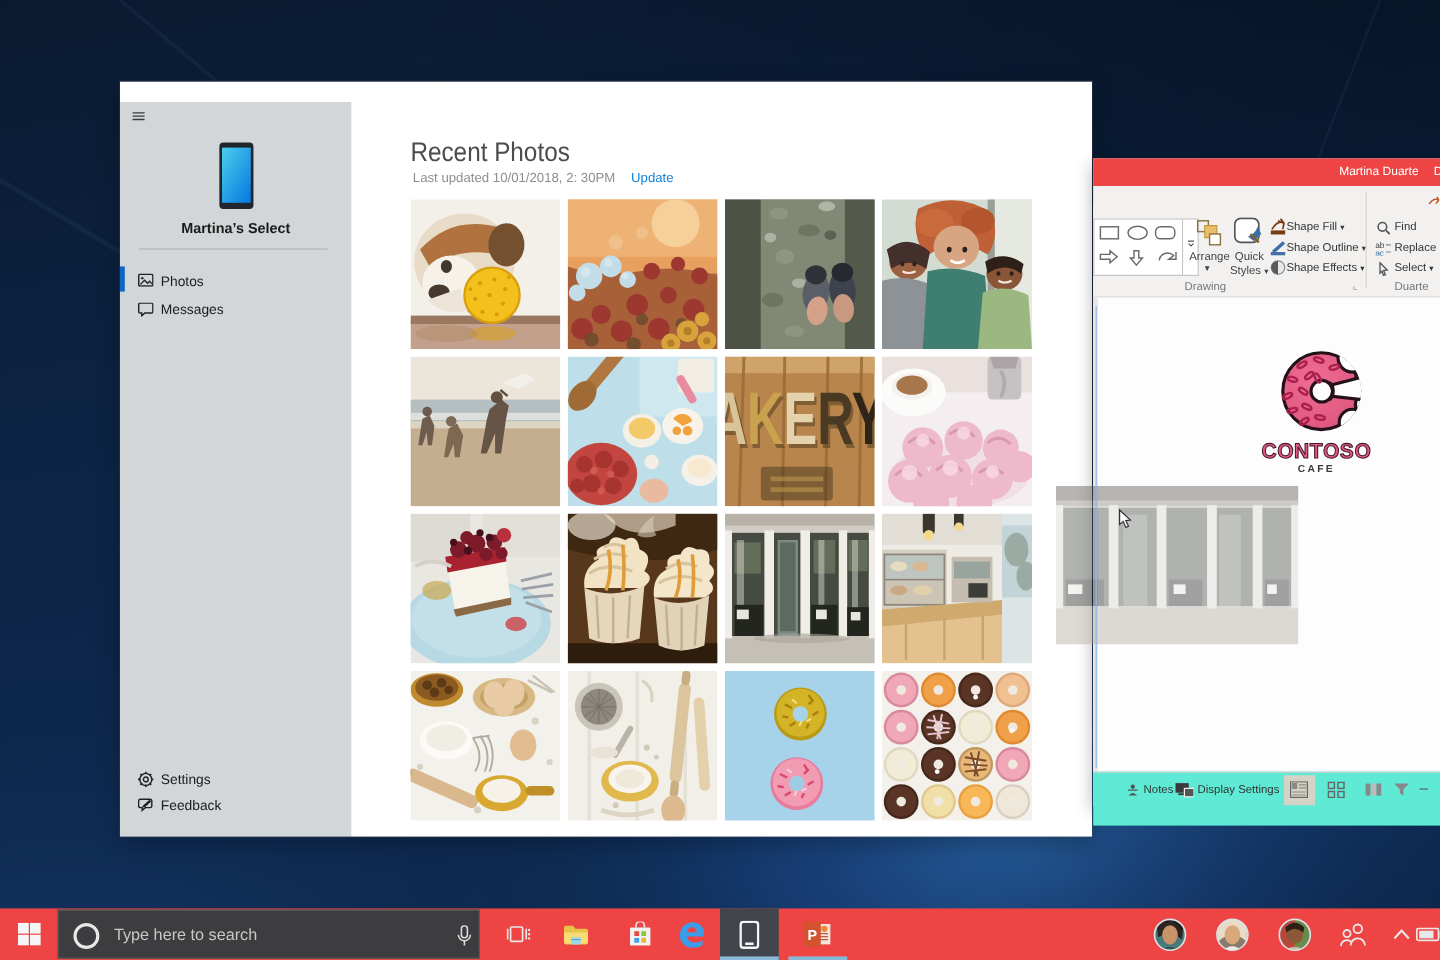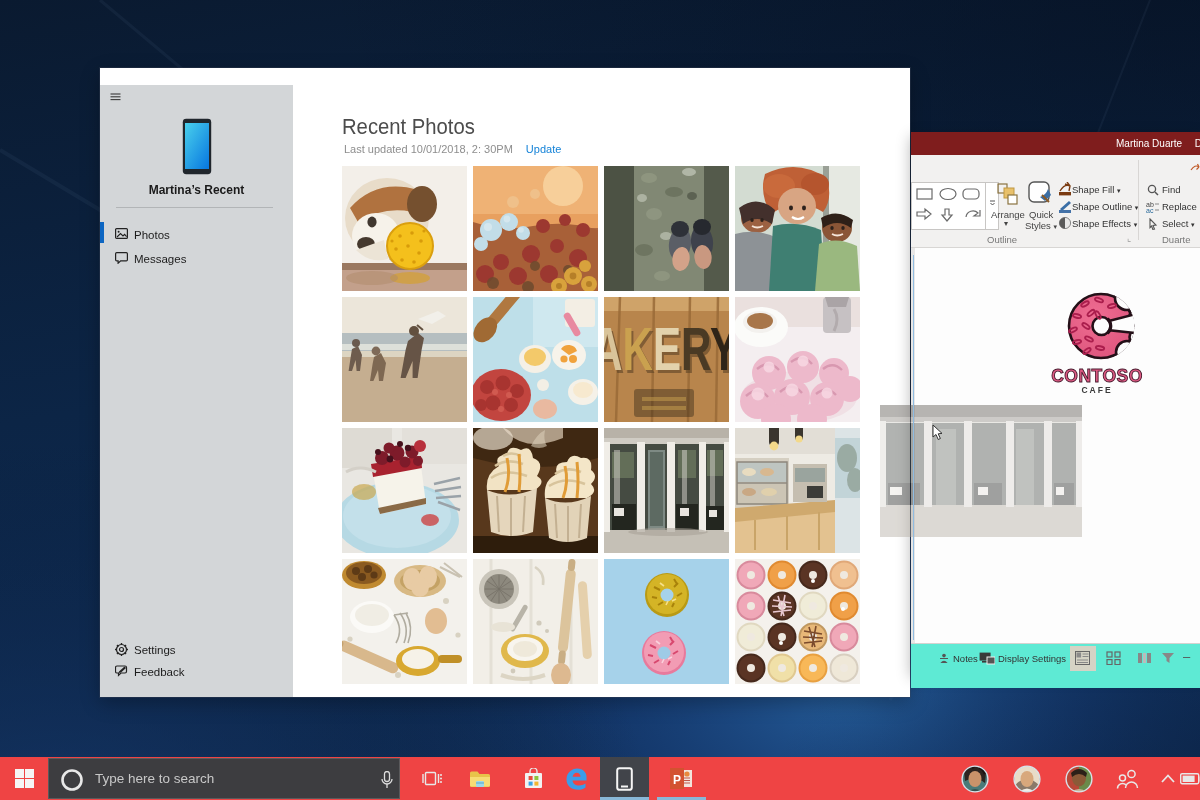--- a/index.html
+++ b/index.html
@@ -23,21 +23,21 @@
 #grid { position:absolute; left:49px; top:81px; width:524px; height:524px; }
 .tile { position:absolute; width:125px; height:125px; overflow:hidden; }
 
 
 .side-item { position:absolute; left:14px; font-size:11.5px; color:#1c1c1c; }
 #martina { position:absolute; left:0; top:98px; width:193px; text-align:center; font-size:12px; font-weight:bold; color:#1a1a1a; }
 #sep { position:absolute; left:16px; top:122px; width:157px; height:1px; background:#b2b5b7; }
 
 
 #ppt { position:absolute; left:911px; top:132px; width:289px; height:540px; background:#fff; box-shadow:0 5px 14px rgba(0,0,0,.3); }
-#ppt-title { position:absolute; left:0; top:0; width:100%; height:39px; background:#7f1d1d; color:#fff; font-size:10px; }
+#ppt-title { position:absolute; left:0; top:0; width:100%; height:39px; background:#ef4444; color:#fff; font-size:10px; }
 #ppt-ribbon { position:absolute; left:0; top:23px; width:100%; height:93px; background:#f2f1f0; border-bottom:1px solid #d8d6d4; }
 #ppt-slide { position:absolute; left:0; top:116px; width:100%; height:395px; background:#fdfdfd; }
 #ppt-status { position:absolute; left:0; top:511px; width:100%; height:45px; background:#5eead4; border-top:1px solid #d4d2d0; }
 #guide { position:absolute; left:2px; top:7px; width:1px; height:385px; background:#8fbce2; z-index:5; }
 
 
 #taskbar { position:absolute; left:0; top:757px; width:1200px; height:43px; background:#ef4444; }
 #search { position:absolute; left:48px; top:1px; width:352px; height:41px; background:#3d3d40; border:1px solid #5a5a5c; display:flex; align-items:center; }
 #search .txt { color:#c8c8c8; font-size:13.5px; margin-left:46px; }
 .tb-ico { position:absolute; top:0; width:48px; height:43px; display:flex; align-items:center; justify-content:center; }
@@ -98,21 +98,21 @@
     <svg class="abs" style="left:82px;top:33px" width="30" height="57">
       <defs>
             <linearGradient id="phg" x1="0" y1="0" x2="0.9" y2="1">
         <stop offset="0" stop-color="#49d0ec"></stop>
               <stop offset="1" stop-color="#0a7ae0"></stop>
       </linearGradient>
           </defs>
       <rect x="0.8" y="0.8" width="28.4" height="55.4" rx="3.4" fill="#20262c"></rect>
       <rect x="3" y="5" width="24" height="46" fill="url(#phg)"></rect>
     </svg>
-    <div id="martina">Martina’s Recent</div>
+    <div id="martina">Martina’s Select</div>
     <div id="sep"></div>
     <div id="yp-accent"></div>
 
     <svg class="abs" style="left:15px;top:143px" width="13" height="11">
           <rect x="0.6" y="0.6" width="11.8" height="9.8" rx="1" fill="none" stroke="#222" stroke-width="1.2"></rect>
           <circle cx="3.6" cy="3.8" r="1" fill="#222"></circle>
           <path d="M2 9 L5.5 5.5 L8 8 L9.6 6.4 L11.6 8.6" fill="none" stroke="#222" stroke-width="1.1"></path>
         </svg>
     <div class="side-item" style="left:34px; top:144px;">Photos</div>
 
@@ -755,21 +755,21 @@
           <text x="0" y="6" font-size="7" fill="#444">ab</text>
           <text x="0" y="12" font-size="7" fill="#2a6a9a">ac</text>
           <path d="M9 3 h4 M9 9 h4" stroke="#888" stroke-width="1"></path>
         </svg>
   <div class="abs" style="left:251px;top:46px;font-size:9.5px;color:#333;">Replace</div>
   <svg class="abs" style="left:237px;top:63px" width="10" height="12">
           <path d="M2 1 L8 7 L5 7.4 L6.5 11 L4.8 11.4 L3.6 8 L2 9.6 Z" fill="none" stroke="#555" stroke-width="1.1"></path>
         </svg>
   <div class="abs" style="left:251px;top:63px;font-size:9.5px;color:#333;">Select <span style="font-size:7px">▾</span></div>
 
-  <div class="abs" style="left:76px;top:79px;font-size:9.5px;color:#777;">Outline</div>
+  <div class="abs" style="left:76px;top:79px;font-size:9.5px;color:#777;">Drawing</div>
   <div class="abs" style="left:216px;top:78px;font-size:9px;color:#999;">⌞</div>
   <div class="abs" style="left:251px;top:79px;font-size:9.5px;color:#777;">Duarte</div>
 </div>
   <div id="ppt-slide">
     <div class="abs" style="left:0;top:0;width:4px;height:395px;background:#e8e7e6;"></div>
     <div id="guide"></div>
 
     <svg class="abs" style="left:132px;top:37px" width="120" height="120" viewBox="0 0 120 120">
       <defs>
         <radialGradient id="dg" cx="0.4" cy="0.35" r="0.9">

